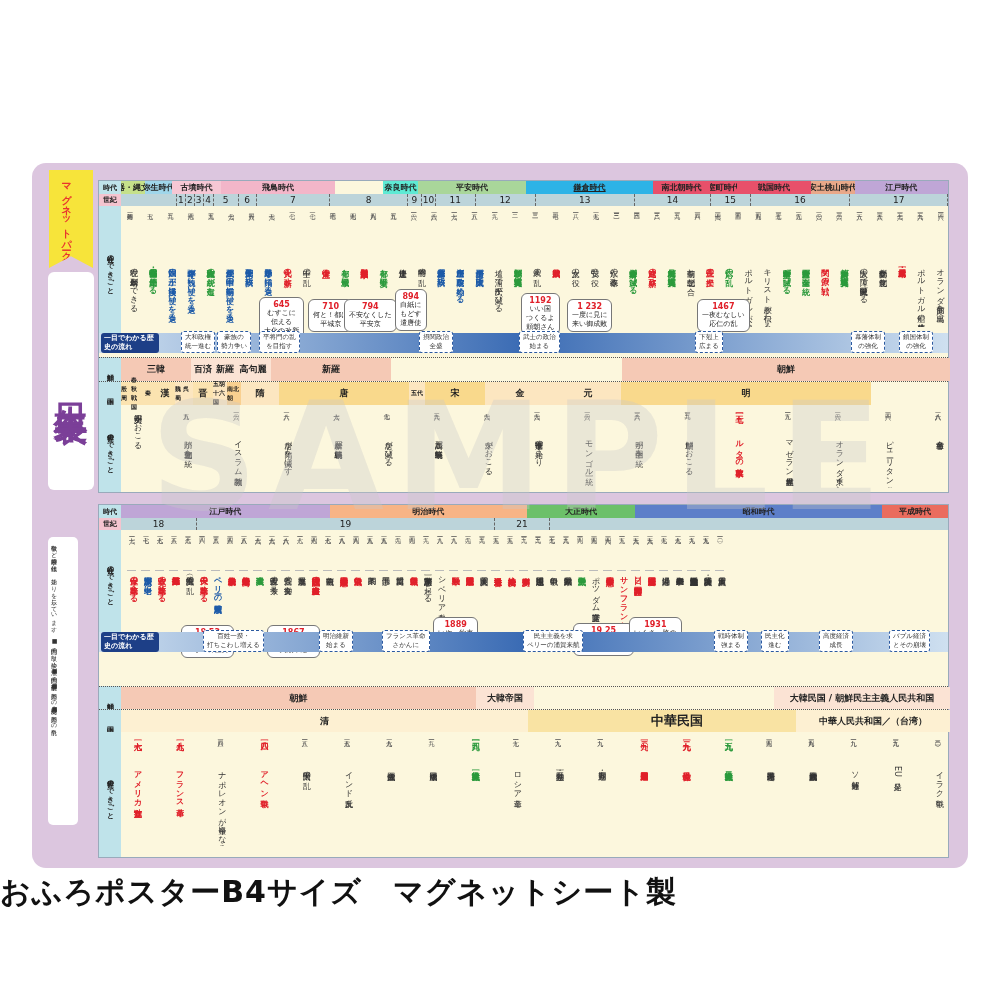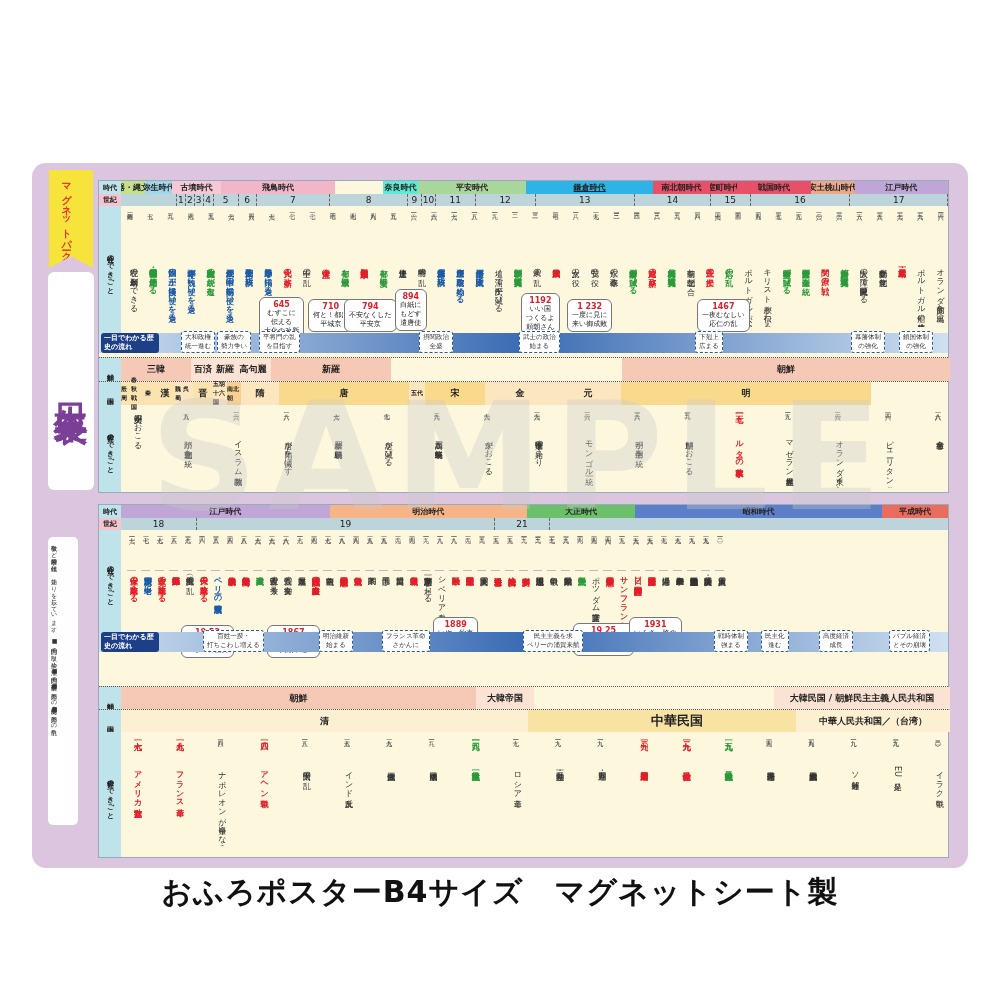--- a/index.html
+++ b/index.html
@@ -26,21 +26,21 @@
 .ev{writing-mode:vertical-rl;font-size:8px;line-height:10px;width:13px;color:#333;white-space:nowrap;overflow:hidden}
 .ev.g{color:#2b9a3c;font-weight:bold}
 .ev.r{color:#e0202a;font-weight:bold}
 .ev.b{color:#1c5aa8;font-weight:bold}
 .flow{position:absolute;left:0;right:0;height:20px;background:linear-gradient(90deg,#cfe0f0,#3a6bb4 50%,#cfe0f0);}
 .flow-label{position:absolute;left:2px;top:0;height:20px;width:58px;background:#1d3f87;color:#fff;font-size:7px;font-weight:bold;border-radius:3px;padding:1px 3px;line-height:9px}
 .fbox{position:absolute;top:-2px;background:#fff;border:1px dashed #2c5aa0;border-radius:3px;font-size:6.5px;text-align:center;padding:1px 3px;line-height:9px;color:#333;white-space:nowrap}
 .bubble{position:absolute;background:#fff;border:1.5px solid #777;border-radius:6px;font-size:7px;text-align:center;padding:2px 4px;line-height:9px;color:#222;white-space:nowrap}
 .bubble .n{color:#e0202a;font-weight:bold;font-size:8px}
 .band{position:absolute;height:100%;font-size:9px;font-weight:bold;display:flex;align-items:center;justify-content:center;color:#222;writing-mode:horizontal-tb}
-.caption{position:absolute;left:0;right:0;top:872px;text-align:center;font-size:30px;font-weight:bold;color:#111;letter-spacing:1px}
+.caption{position:absolute;left:0;right:0;top:872px;font-size:30px;font-weight:bold;color:#111;letter-spacing:1px}
 .watermark{position:absolute;left:150px;top:370px;font-size:150px;font-weight:bold;color:rgba(200,200,200,0.35);letter-spacing:10px;pointer-events:none}
 </style>
 </head>
 <body>
 
 <div class="board"></div>
 <div class="ribbon">
     <div class="ribbon-text">マグネットパーク×旺文社</div>
   </div>
 <div class="title-box">

